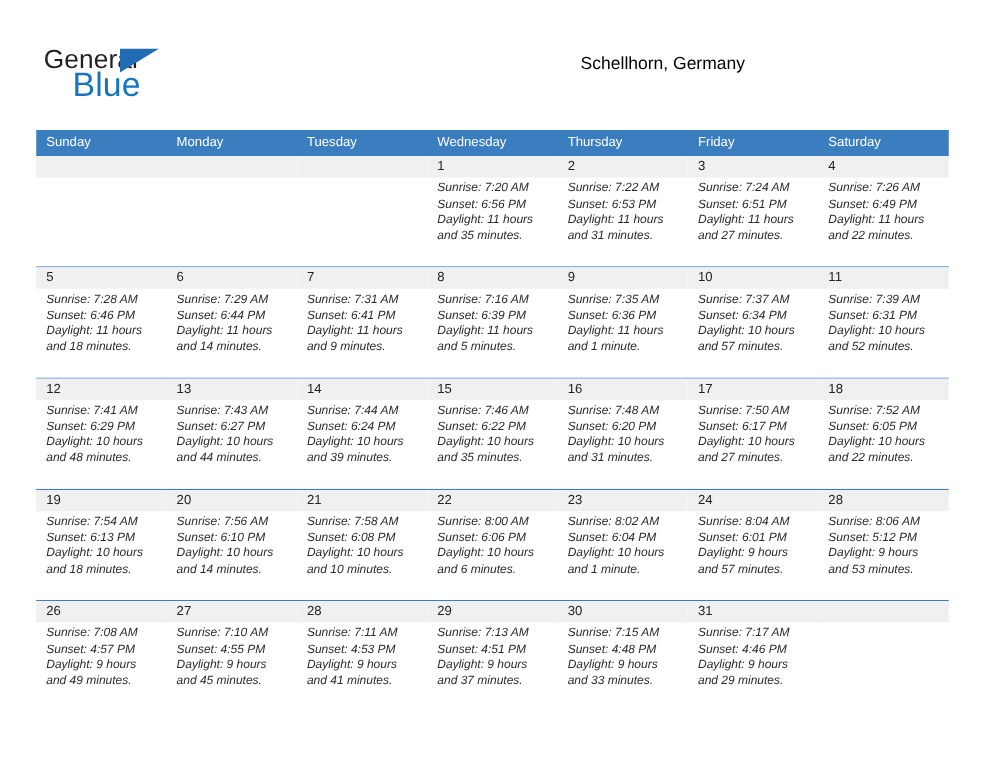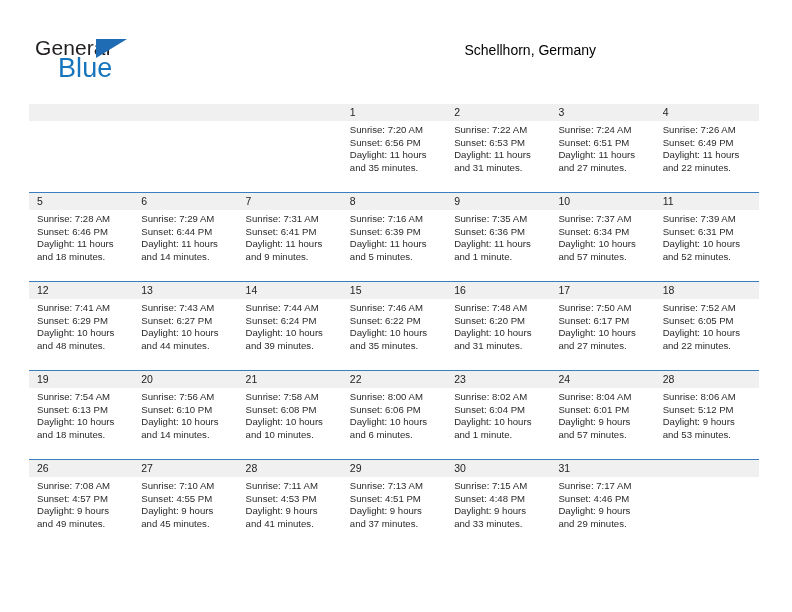--- a/index.html
+++ b/index.html
@@ -134,20 +134,21 @@
   .day-num {
     font-size: 10.5px;
     line-height: 17px;
     color: #222222;
     padding-left: 8px;
     display: block;
   }
   .day-body {
     padding: 3px 6px 0 8px;
     box-sizing: border-box;
+    font-style: italic;
   }
   .day-line {
     font-size: 9.6px;
     line-height: 12.6px;
     color: #2b2b2b;
     white-space: nowrap;
   }
   .day.empty .day-band {
     background: #f0f0f0;
   }
@@ -166,20 +167,29 @@
     </div>
 
     <div class="title-block">
       <div class="location">Schellhorn, Germany</div>
     </div>
 
   </div>
 
   <div class="calendar">
 
+    <div class="cal-head">
+      <div class="hcell">Sunday</div>
+      <div class="hcell">Monday</div>
+      <div class="hcell">Tuesday</div>
+      <div class="hcell">Wednesday</div>
+      <div class="hcell">Thursday</div>
+      <div class="hcell">Friday</div>
+      <div class="hcell">Saturday</div>
+    </div>
 
     <div id="weeks-container">
         <div class="week first">
           <div class="day empty">
             <div class="day-band">
               <span class="day-num"></span>
             </div>
             <div class="day-body"></div>
           </div>
           <div class="day empty">

